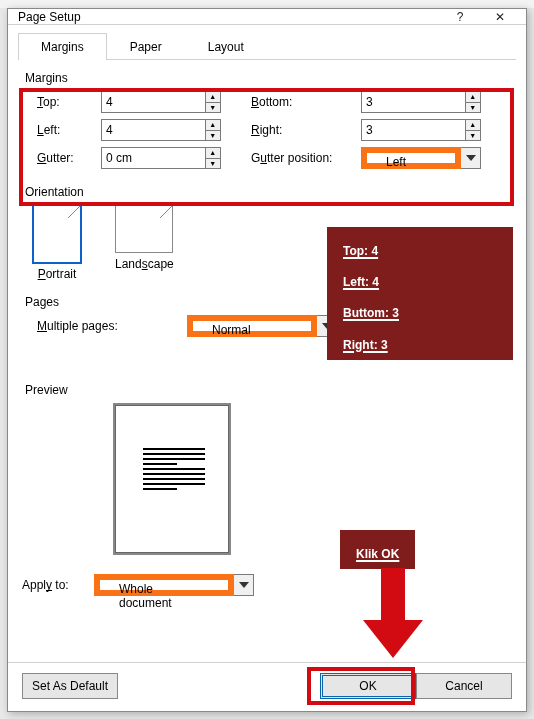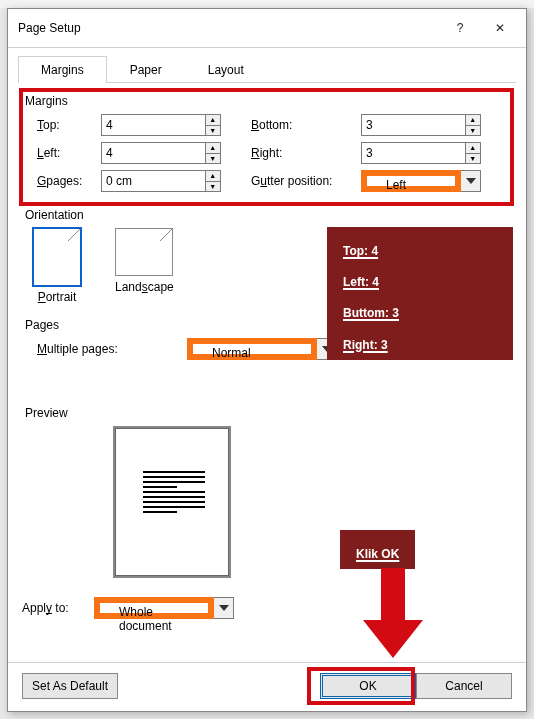--- a/index.html
+++ b/index.html
@@ -3,21 +3,21 @@
 <meta charset="utf-8">
 <style>
   * { box-sizing: border-box; font-family: "Segoe UI", Tahoma, sans-serif; font-size: 12px; }
   body { margin: 0; background: #e8e8e8; width: 534px; height: 719px; overflow: hidden; }
   .backdrop-strip { position: absolute; top:0; left:0; width:534px; height:8px; background:#f3f3f3; }
   .dialog {
     position: absolute; left: 7px; top: 8px; width: 520px; height: 704px;
     background: #ffffff; border: 1px solid #888; box-shadow: 2px 2px 8px rgba(0,0,0,0.25);
   }
   .titlebar {
-    display: flex; align-items: center; height: 39px; padding: 0 6px 0 10px;
+    display: flex; align-items: center; height: 16px; padding: 0 6px 0 10px;
     background: #ffffff; border-bottom: 1px solid #d0d0d0;
   }
   .titlebar .title { flex: 1; font-size: 12px; }
   .titlebar .btn { width: 40px; height: 28px; display:flex; align-items:center; justify-content:center; color:#222; }
   .tabs { display:flex; margin: 8px 10px 0 10px; border-bottom:1px solid #d0d0d0; }
   .tab { padding: 6px 22px; border:1px solid transparent; border-bottom:none; margin-bottom:-1px; cursor:default; }
   .tab.active { border-color:#d0d0d0; background:#fff; }
   .body-pad { padding: 6px 14px 10px 14px; position:relative; }
   .group { border:1px solid transparent; margin-bottom:4px; }
   .group-label { font-size:12px; color:#000; margin:4px 0 4px 2px; }
@@ -128,21 +128,21 @@
               <div class="spin">
                 <input value="3" style="">
                 <div class="arrows">
                   <div>▲</div>
                   <div>▼</div>
                 </div>
               </div>
             </div>
         </div>
         <div class="row">
-          <div class="col-lbl1"><span class="underline">G</span><span>pages:</span></div>
+          <div class="col-lbl1"><span class="underline">G</span><span>utter:</span></div>
           <div class="col-inp1">
               <div class="spin">
                 <input value="0 cm" style="">
                 <div class="arrows">
                   <div>▲</div>
                   <div>▼</div>
                 </div>
               </div>
             </div>
           <div class="gap"></div>
@@ -212,21 +212,21 @@
               <div class="ln"></div>
               <div class="ln"></div>
             <div class="ln half"></div>
           </div>
         </div>
       </div>
     </div>
 
     <div class="row" style="margin-top:18px;">
       <div style="width:72px;">Appl<span class="underline">y</span> to:</div>
-      <div style="width:140px;">
+      <div style="width:160px;">
           <div class="dropdown">
             <div class="val">Whole document</div>
             <div class="dd">
               <svg viewBox="0 0 10 6">
                 <path d="M0 0 L5 6 L10 0" fill="#333"></path>
               </svg>
             </div>
           </div>
         </div>
     </div>

